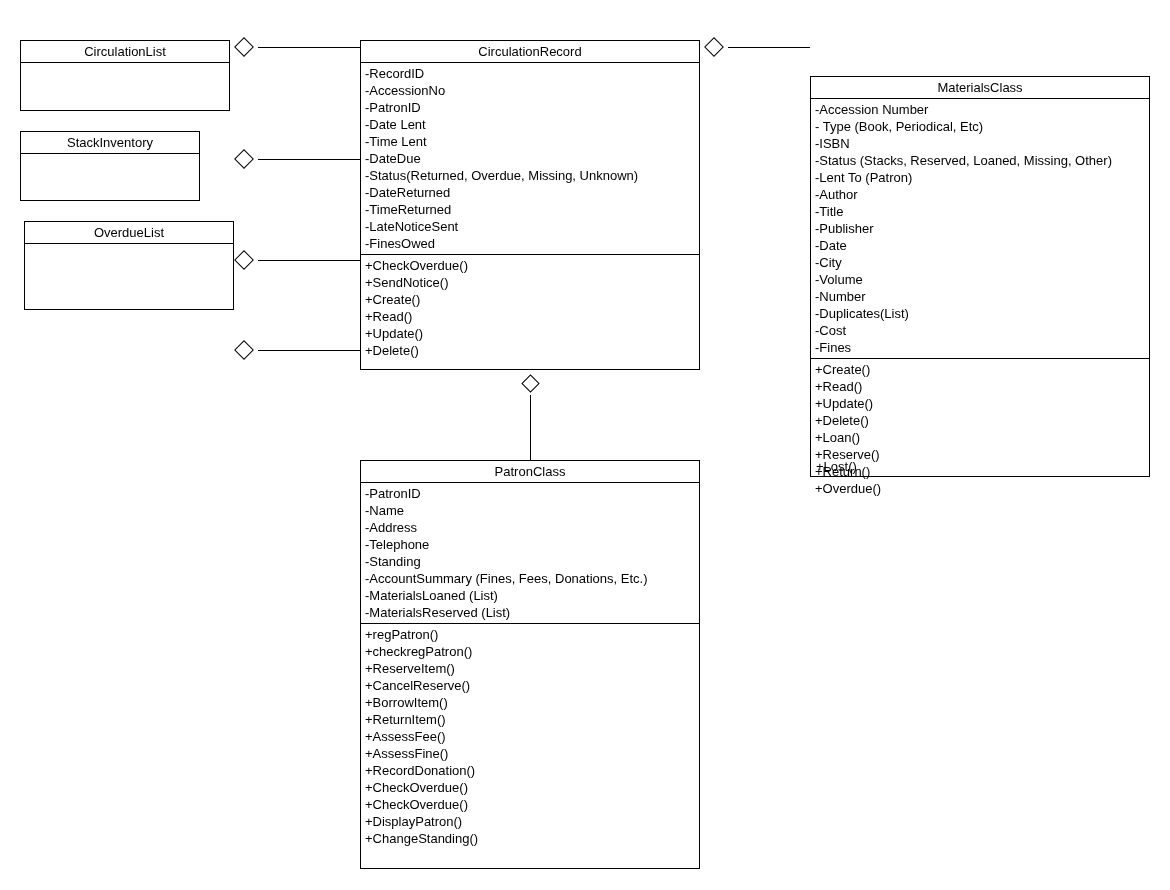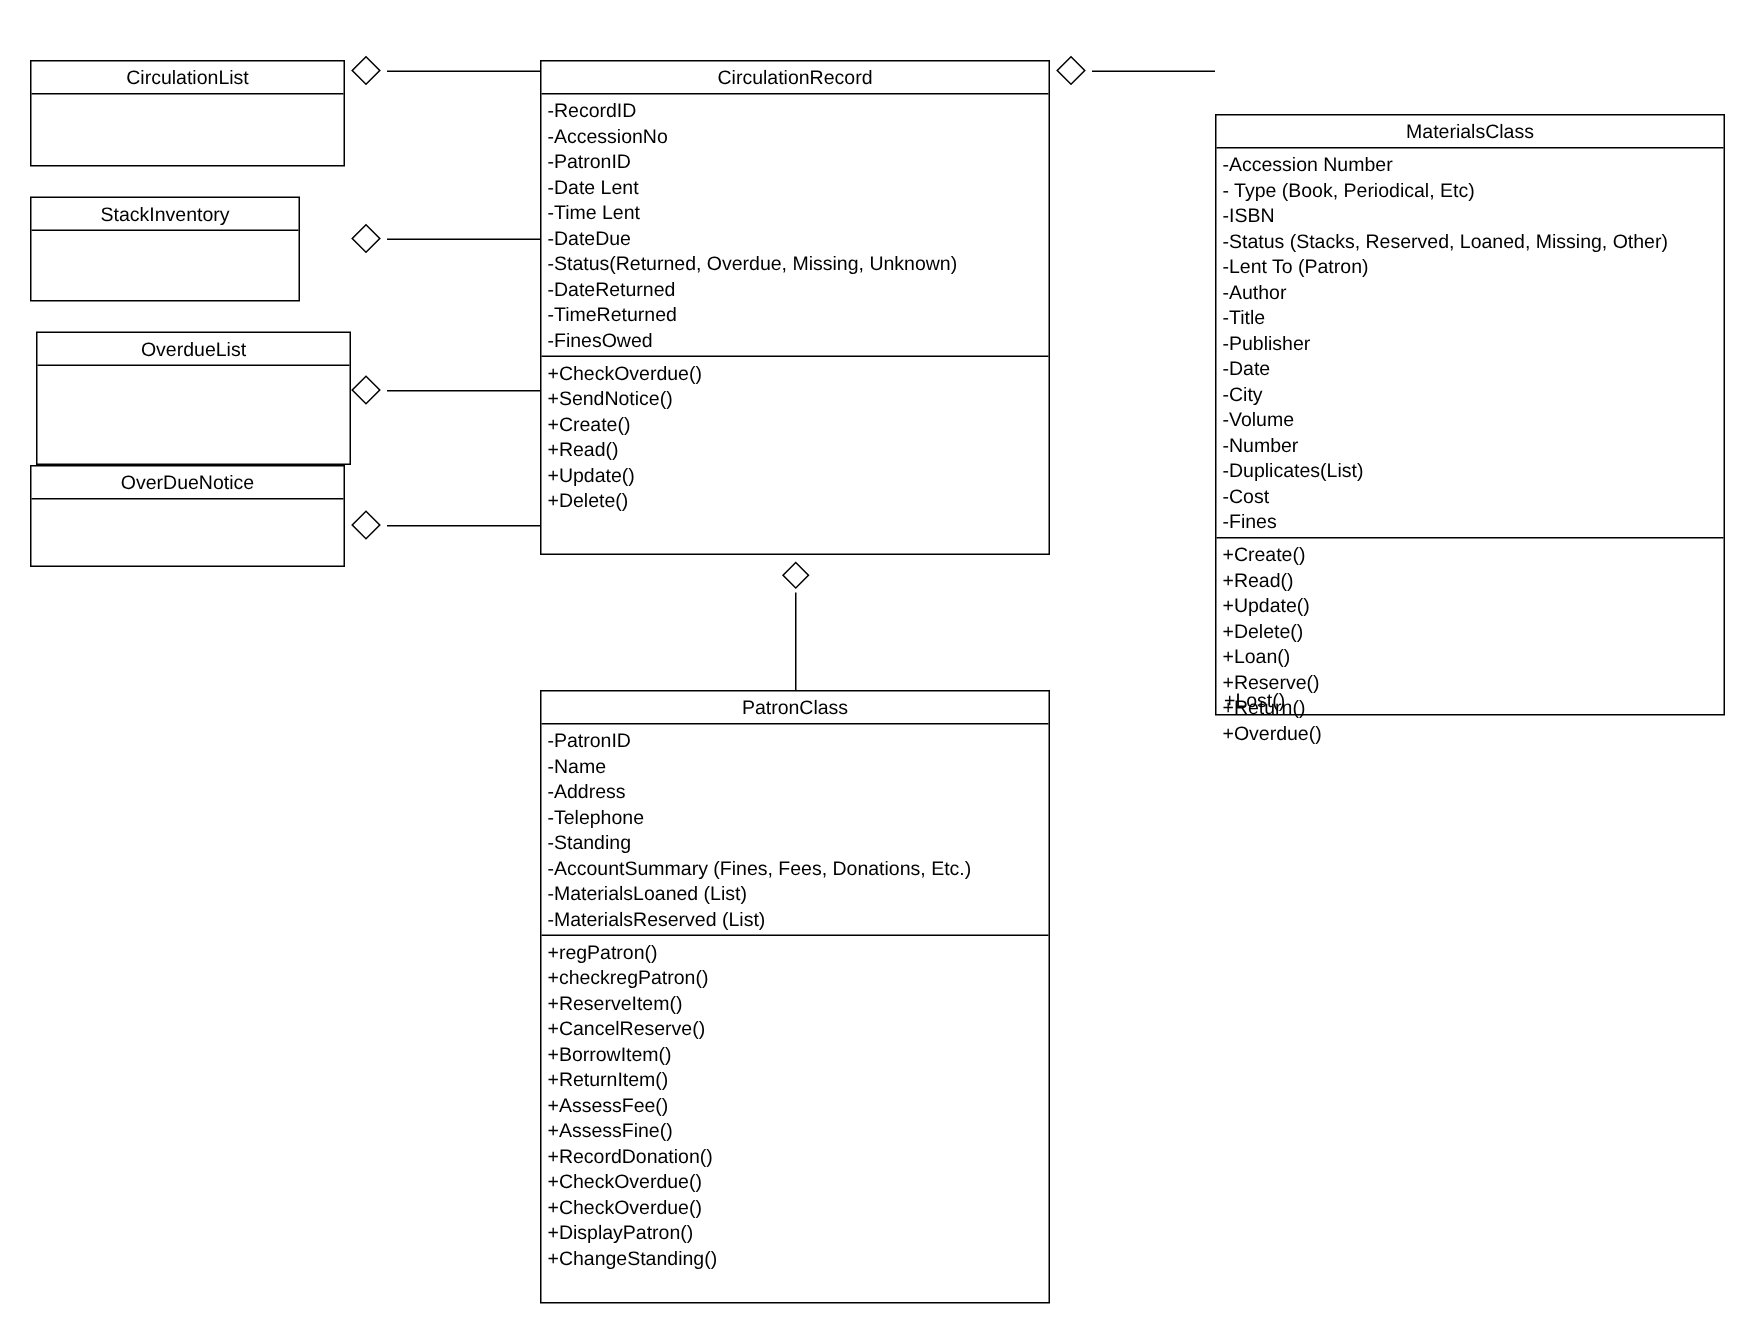--- a/index.html
+++ b/index.html
@@ -91,37 +91,34 @@
   <div class="uml-class" style="left: 20px; top: 131px; width: 180px; height: 70px; border-color: rgb(0, 0, 0);">
     <div class="class-name" style="border-color: rgb(0, 0, 0);">StackInventory</div>
     <div class="empty-body" style="height:47px;"></div>
   </div>
 
   <div class="uml-class" style="left: 24px; top: 221px; width: 210px; height: 89px; border-color: rgb(0, 0, 0);">
     <div class="class-name" style="border-color: rgb(0, 0, 0);">OverdueList</div>
     <div class="empty-body" style="height:46px;"></div>
   </div>
 
-  <div class="uml-class" style="left: 20px; top: 310px; width: 210px; height: 68px; border-color: rgb(0, 0, 0);">
-    <div class="class-name" style="border-color: rgb(0, 0, 0);">OverDueNotice</div>
-    <div class="empty-body" style="height:45px;"></div>
-  </div>
 
   <div class="uml-class" style="left: 360px; top: 40px; width: 340px; height: 330px; border-color: rgb(0, 0, 0);">
     <div class="class-name" style="border-color: rgb(0, 0, 0);">CirculationRecord</div>
     <div class="compartment">
         <div class="member">-RecordID</div>
         <div class="member">-AccessionNo</div>
         <div class="member">-PatronID</div>
         <div class="member">-Date Lent</div>
         <div class="member">-Time Lent</div>
         <div class="member">-DateDue</div>
         <div class="member">-Status(Returned, Overdue, Missing, Unknown)</div>
         <div class="member">-DateReturned</div>
         <div class="member">-TimeReturned</div>
+        <div class="member">-LateNoticeSent</div>
         <div class="member">-FinesOwed</div>
       </div>
     <div class="compartment" style="border-color: rgb(0, 0, 0);">
         <div class="member">+CheckOverdue()</div>
         <div class="member">+SendNotice()</div>
         <div class="member">+Create()</div>
         <div class="member">+Read()</div>
         <div class="member">+Update()</div>
         <div class="member">+Delete()</div>
       </div>

